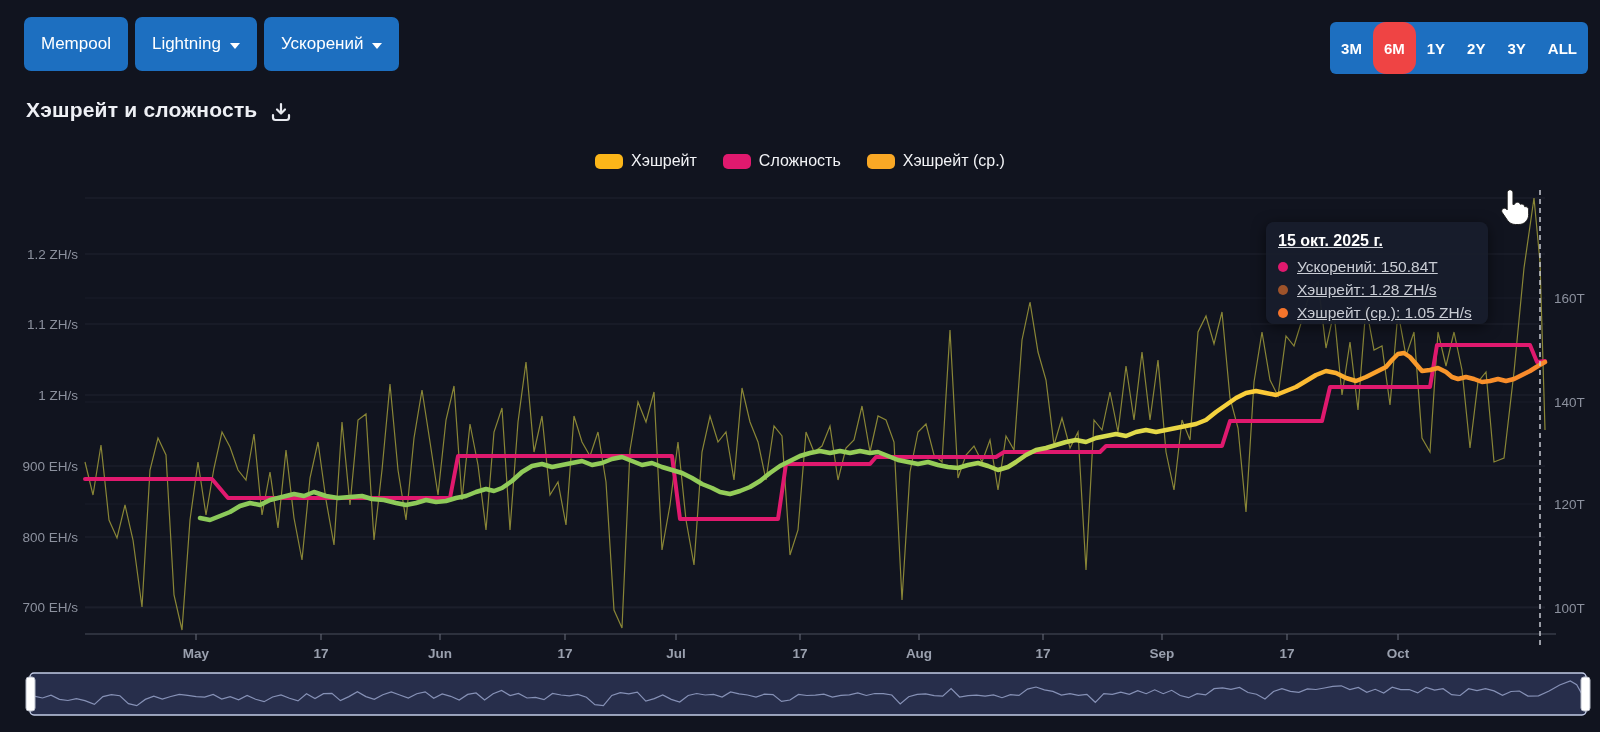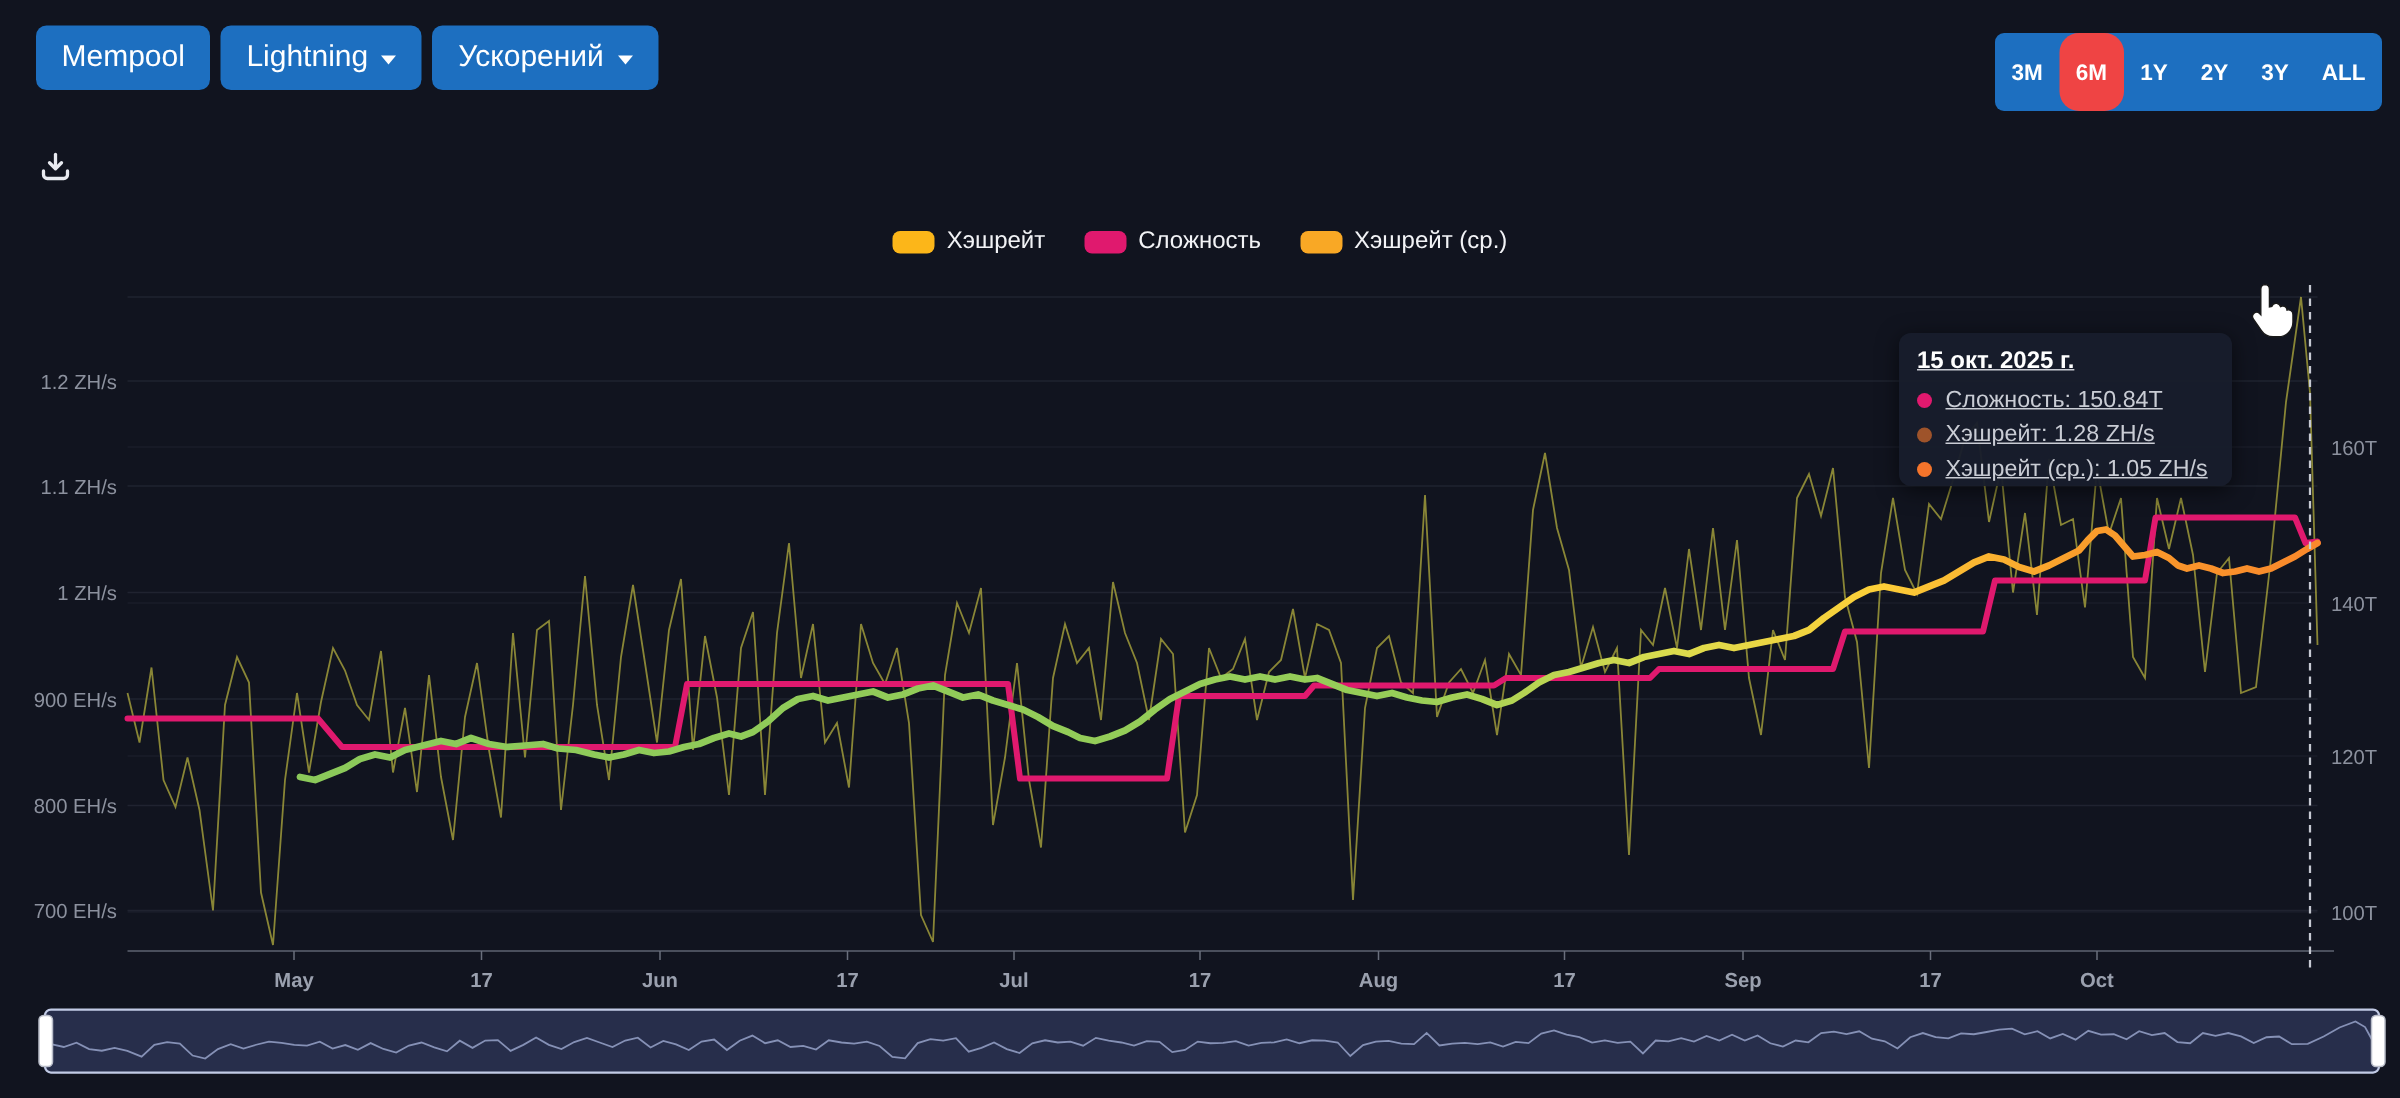--- a/index.html
+++ b/index.html
@@ -1,18 +1,18 @@
 <!DOCTYPE html>
 <html><head>
 <meta charset="utf-8">
 <style>
   html,body{margin:0;padding:0;overflow:hidden;}
   body{width:1600px;height:732px;background:#11141f;font-family:"Liberation Sans",sans-serif;position:relative;}
   .topnav{position:absolute;top:17px;left:24px;display:flex;gap:7px;}
-  .btn{background:#1d6fc0;color:#fff;font-size:20px;padding:0 17px;height:43px;display:flex;align-items:center;gap:9px;border-radius:7px;cursor:pointer;user-select:none;}
+  .btn{background:#1d6fc0;color:#fff;font-size:17px;padding:0 17px;height:54px;display:flex;align-items:center;gap:9px;border-radius:7px;cursor:pointer;user-select:none;}
   .caret{width:0;height:0;border-left:5px solid transparent;border-right:5px solid transparent;border-top:6px solid #fff;margin-top:3px;display:inline-block;}
   .range{position:absolute;top:22px;right:12px;display:flex;background:#1d6fc0;border-radius:6px;overflow:hidden;height:52px;}
   .range-opt{color:#fff;font-size:15px;font-weight:700;padding:0 11px;display:flex;align-items:center;cursor:pointer;}
   .range-opt.active{background:#ef4444;border-radius:13px;}
   .title-row{position:absolute;top:98px;left:26px;display:flex;align-items:center;gap:13px;color:#eef0f5;}
   .title-row h1{font-size:21px;font-weight:600;margin:0;letter-spacing:.2px;}
   .dl{cursor:pointer;display:flex;align-items:center;margin-top:3px;}
   .legend{position:absolute;top:152px;left:0;width:100%;display:flex;justify-content:center;gap:26px;}
   .legend-item{display:flex;align-items:center;gap:8px;color:#f2f3f6;font-size:16px;cursor:pointer;}
   .swatch{width:28px;height:15px;border-radius:5px;display:inline-block;}
@@ -56,20 +56,21 @@
 <div class="range" id="range">
     <div class="range-opt">3M</div>
     <div class="range-opt active">6M</div>
     <div class="range-opt">1Y</div>
     <div class="range-opt">2Y</div>
     <div class="range-opt">3Y</div>
     <div class="range-opt">ALL</div>
   </div>
 
 <div class="title-row">
+  <h1>Хэшрейт и сложность</h1>
   <span class="dl">
     <svg width="22" height="20" viewBox="0 0 22 20">
       <path d="M11 2v9" stroke="#e8eaf0" stroke-width="2.2" stroke-linecap="round" fill="none"></path>
       <path d="M7 7.5L11 11.5L15 7.5" fill="none" stroke="#e8eaf0" stroke-width="2.2" stroke-linecap="round" stroke-linejoin="round"></path>
       <path d="M3 13v2.5c0 1.4 1.1 2.5 2.5 2.5h11c1.4 0 2.5-1.1 2.5-2.5V13" fill="none" stroke="#e8eaf0" stroke-width="2.2" stroke-linecap="round"></path>
     </svg>
   </span>
 </div>
 
 <div class="legend" id="legend">
@@ -150,21 +151,21 @@
     <polyline points="34.0,696.1 42.5,698.0 51.0,695.1 59.4,699.4 67.9,700.5 76.4,698.6 84.9,700.6 94.4,704.4 102.9,696.6 111.4,694.7 119.9,695.7 128.4,703.7 136.8,705.7 145.3,699.4 153.8,696.1 162.3,699.1 170.8,696.5 179.3,694.4 187.7,695.3 196.2,696.6 204.7,697.1 213.2,694.5 221.7,699.1 230.2,696.7 238.6,699.9 247.1,695.4 255.6,699.3 264.1,701.7 272.6,697.0 281.0,695.0 289.5,698.3 298.0,700.9 306.5,693.8 315.0,698.6 323.5,693.7 331.9,693.4 340.4,700.6 348.9,696.6 357.4,691.7 365.9,696.6 374.3,699.4 382.8,694.7 391.3,692.0 399.8,695.0 408.3,698.0 416.8,693.7 425.2,691.8 433.7,698.3 442.2,693.9 450.7,696.3 459.2,700.0 467.7,694.4 476.1,693.0 484.6,700.0 493.1,693.8 501.6,690.4 510.1,695.5 518.5,693.5 527.0,698.0 535.5,697.3 544.0,699.7 552.5,693.5 561.0,695.0 569.4,695.8 577.9,694.4 586.4,697.3 594.9,704.6 603.4,705.6 611.8,695.4 620.3,692.7 628.8,693.8 637.3,692.1 645.8,701.1 654.3,698.6 662.7,695.0 671.2,699.4 679.7,702.0 688.2,695.5 696.7,693.5 705.2,695.0 713.6,694.4 722.1,697.1 730.6,691.9 739.1,693.8 747.6,695.0 756.0,697.1 764.5,694.1 773.0,694.6 781.5,701.4 790.0,700.0 798.5,694.4 806.9,695.5 815.4,695.2 823.9,694.1 832.4,697.1 840.9,695.3 849.4,694.9 857.8,692.9 866.3,695.5 874.8,693.5 883.3,693.7 891.8,695.0 900.2,704.0 908.7,696.7 917.2,694.4 925.7,693.9 934.2,695.7 942.7,696.1 951.1,688.6 959.6,697.0 968.1,695.7 976.6,695.2 985.1,696.1 993.5,694.9 1002.0,697.7 1010.5,694.6 1019.0,695.4 1027.5,689.1 1036.0,687.0 1044.4,689.8 1052.9,691.4 1061.4,695.1 1069.9,693.6 1078.4,695.3 1086.9,694.4 1095.3,702.3 1103.8,693.7 1112.3,694.3 1120.8,692.1 1129.3,694.4 1137.7,690.6 1146.2,693.7 1154.7,689.8 1163.2,693.7 1171.7,690.3 1180.2,695.5 1188.6,697.7 1197.1,693.7 1205.6,694.9 1214.1,688.7 1222.6,687.8 1231.0,689.4 1239.5,687.5 1248.0,692.5 1256.5,694.2 1265.0,699.0 1273.5,691.5 1281.9,688.7 1290.4,691.4 1298.9,692.3 1307.4,688.9 1315.9,689.5 1324.4,688.0 1332.8,686.4 1341.3,685.8 1349.8,689.6 1358.3,687.5 1366.8,692.3 1375.2,689.3 1383.7,693.1 1392.2,687.2 1400.7,689.7 1409.2,689.5 1417.7,692.9 1426.1,687.5 1434.6,690.1 1443.1,688.7 1451.6,694.7 1460.1,695.5 1468.6,688.7 1477.0,690.6 1485.5,688.7 1494.0,690.9 1502.5,695.3 1511.0,691.5 1519.4,691.0 1527.9,696.1 1538.5,695.9 1549.1,691.0 1559.7,685.0 1570.3,681.0 1576.7,684.7 1582.0,694.3" class="nav-wave"></polyline>
     <rect x="26" y="677" width="9" height="34" rx="3" class="nav-handle"></rect>
     <rect x="1581" y="677" width="9" height="34" rx="3" class="nav-handle"></rect>
   </svg>
 
 <div class="tooltip">
   <div class="tt-title">15 окт. 2025 г.</div>
   <div id="tt-rows">
       <div class="tt-row">
         <span class="dot" style="background: rgb(224, 25, 110);"></span>
-        <span>Сложность: 150.84T</span>
+        <span>Ускорений: 150.84T</span>
       </div>
       <div class="tt-row">
         <span class="dot" style="background: rgb(158, 83, 42);"></span>
         <span>Хэшрейт: 1.28 ZH/s</span>
       </div>
       <div class="tt-row">
         <span class="dot" style="background: rgb(244, 116, 43);"></span>
         <span>Хэшрейт (ср.): 1.05 ZH/s</span>
       </div>
     </div>

